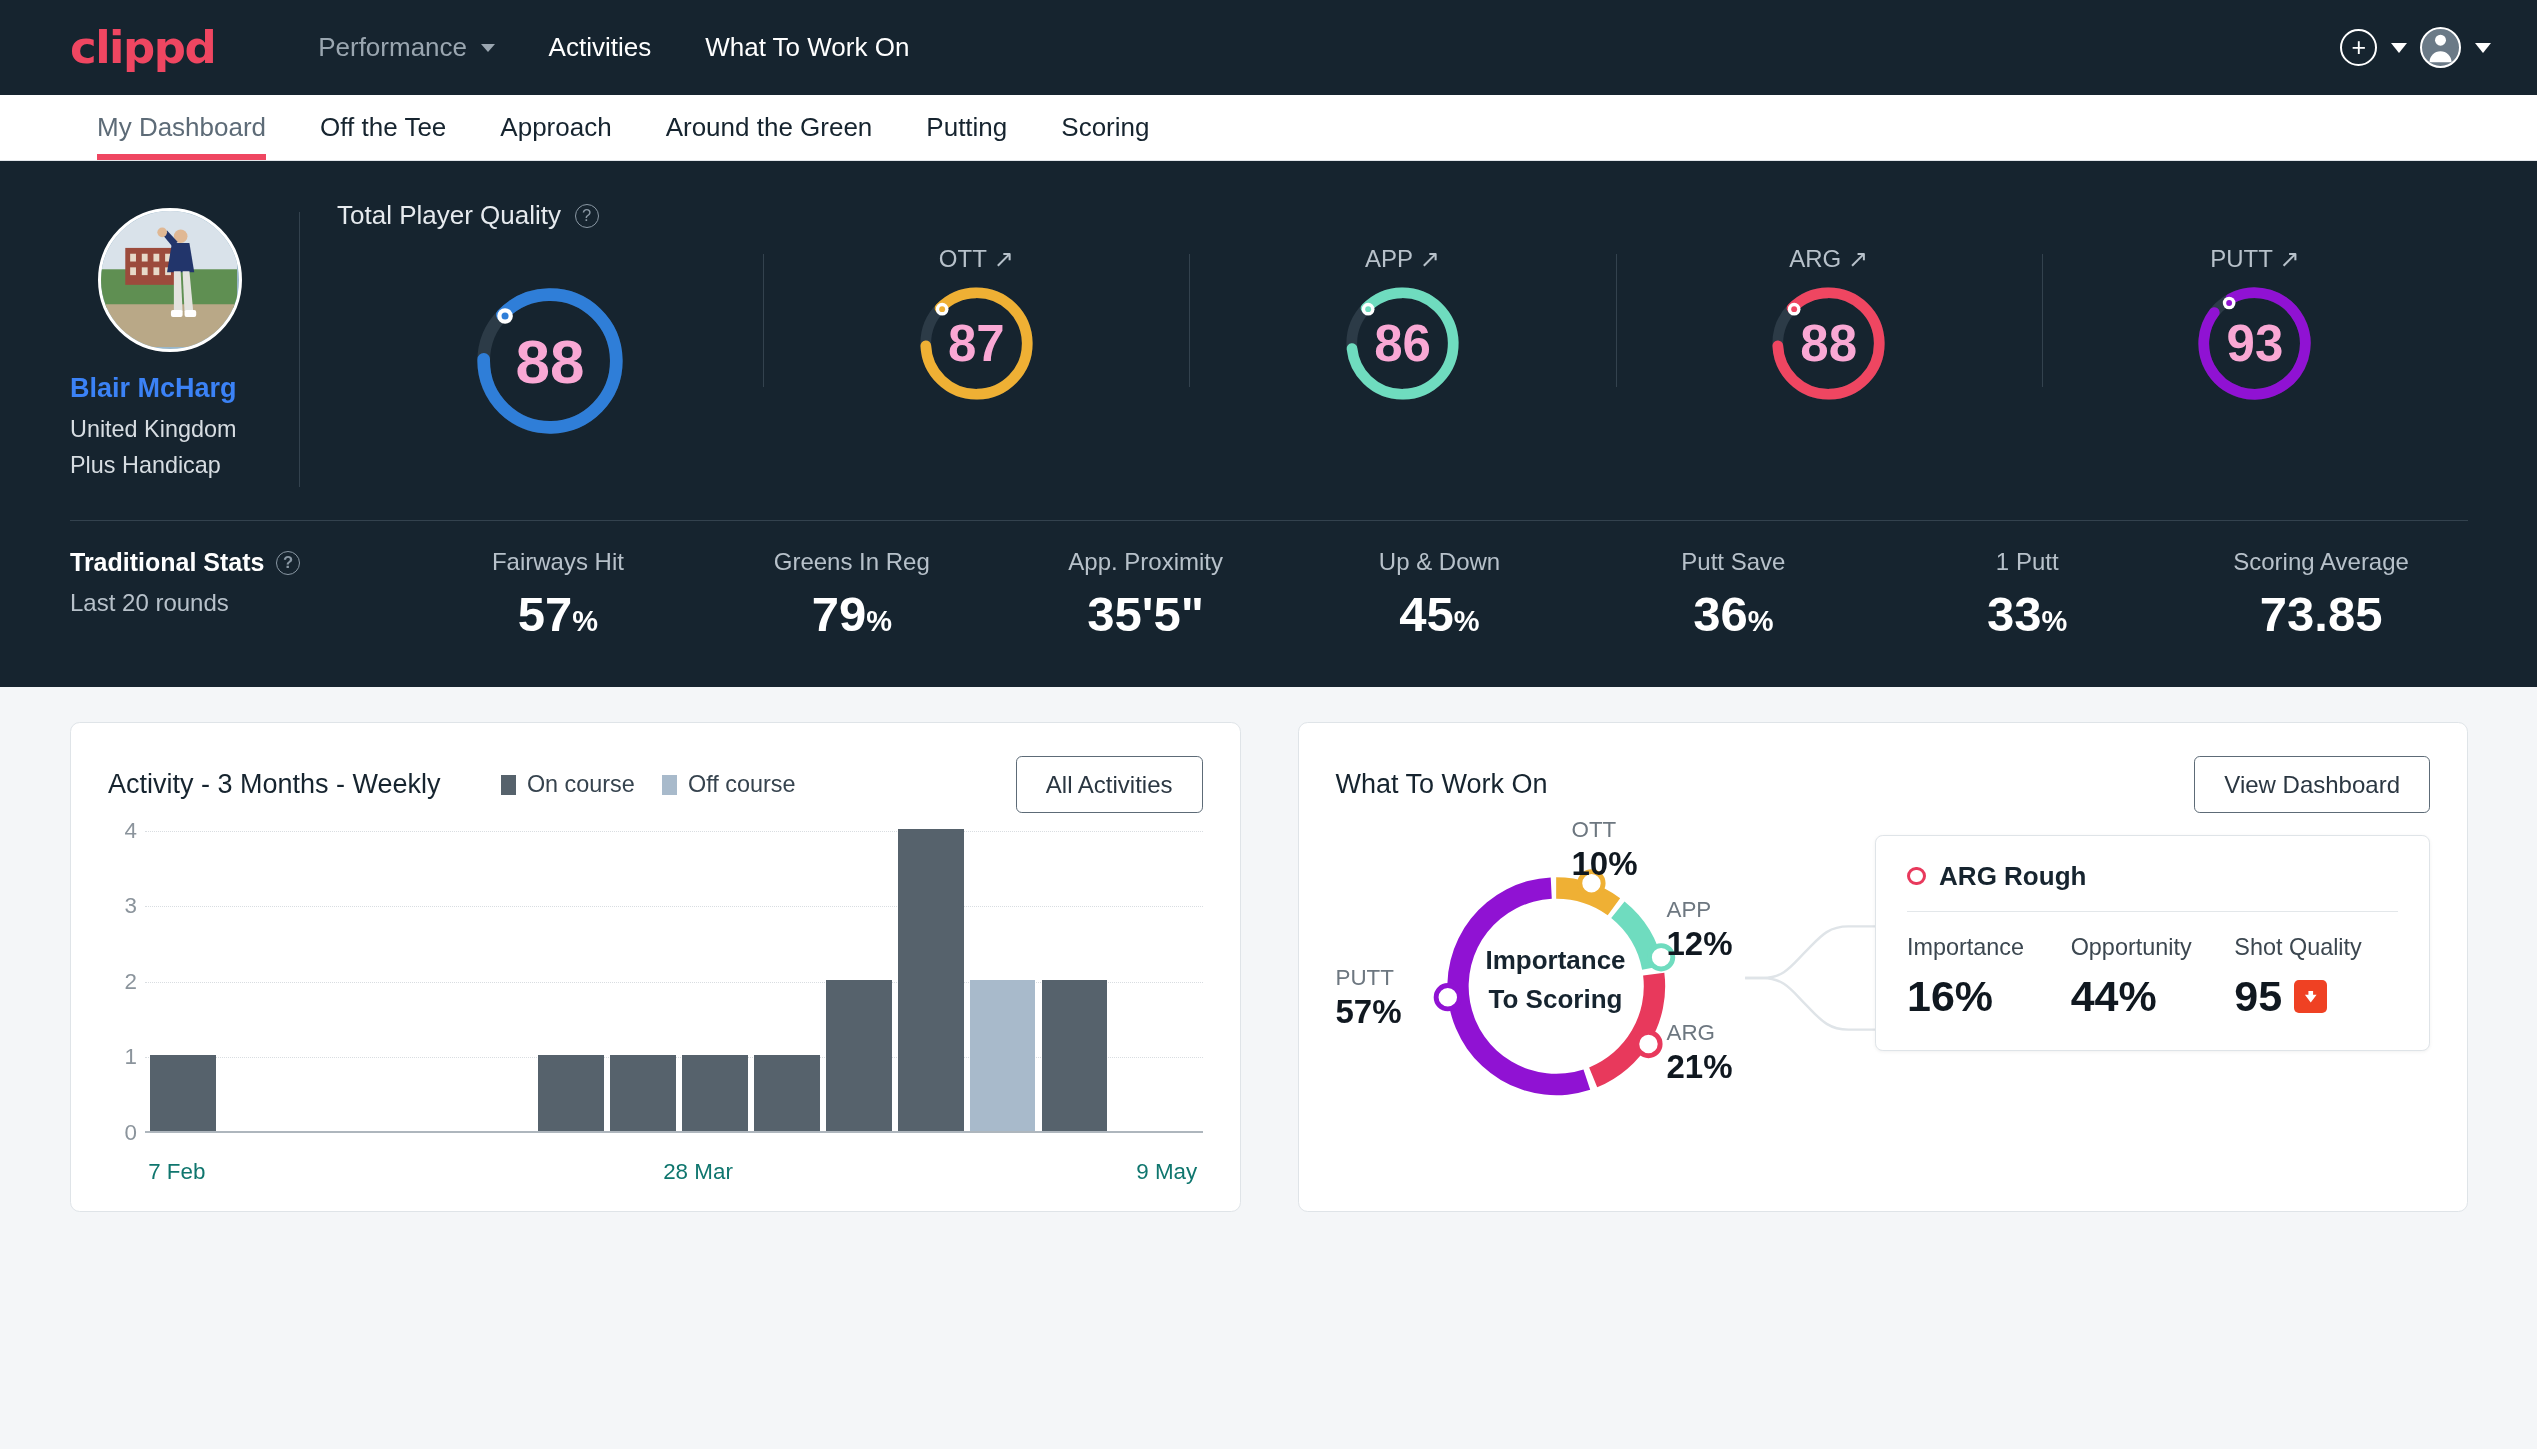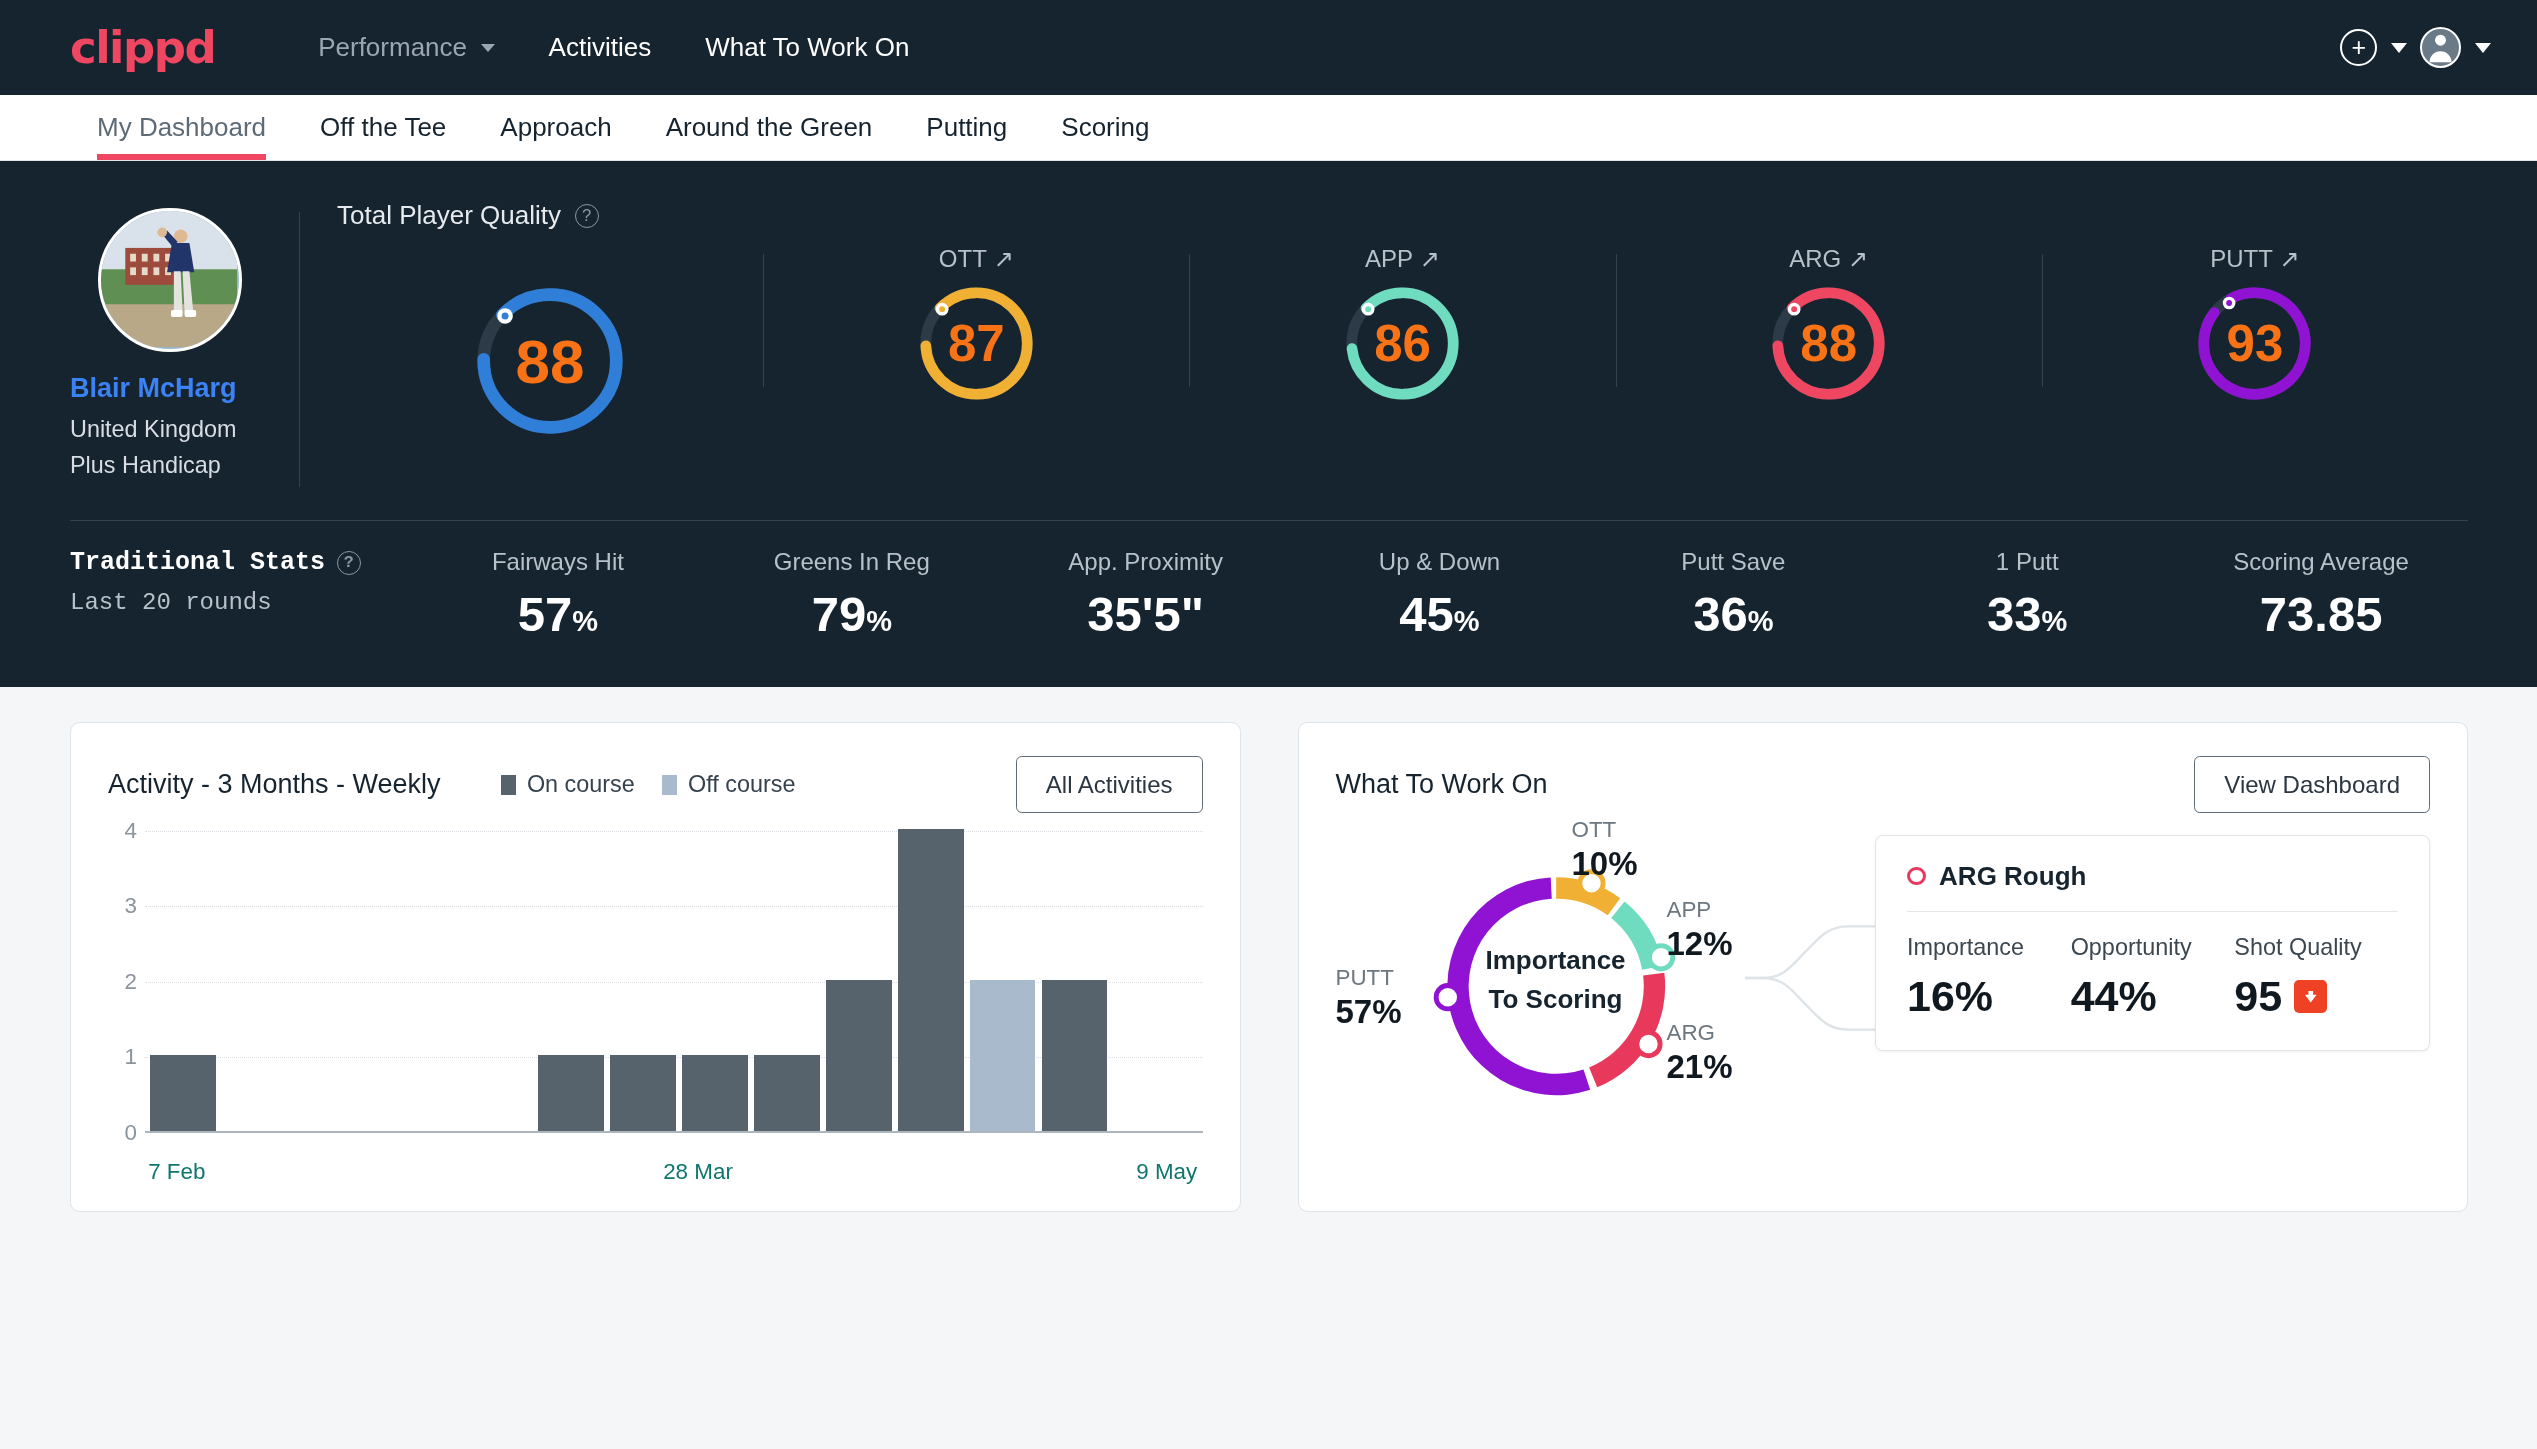--- a/index.html
+++ b/index.html
@@ -111,28 +111,28 @@
   .gauge-label {
     font-size: 24px; color: #b7c1ca; margin-bottom: 9.7px;
     display: flex; align-items: center; gap: 6.8px; height: 29px;
   }
   .gauge-label.blank { visibility: hidden; }
   .gauge-wrap { position: relative; }
   .gauge-wrap svg { display: block; }
   .gauge-val {
     position: absolute; inset: 0; display: flex;
     align-items: center; justify-content: center;
-    color: #f97316; font-weight: bold;
+    color: #f9a8d4; font-weight: bold;
   }
 
   .hr-hero { height: 1px; background: #33424e; margin: 33px 0 0 0; }
 
   
   .trad { display: flex; align-items: flex-start; padding-top: 27px; }
-  .trad-head { width: 341px; flex: 0 0 341px; font-family: Liberation Mono, monospace; }
+  .trad-head { width: 341px; flex: 0 0 341px; }
   .trad-title {
     font-size: 25px; font-weight: bold; color: #ffffff;
     display: flex; align-items: center; gap: 11.7px; margin-bottom: 11.7px;
   }
   .trad-sub { font-size: 24px; color: #b7c1ca; }
   .trad-items { flex: 1; display: flex; }
   .trad-item { flex: 1; text-align: center; }
   .trad-lab { font-size: 24px; color: #b7c1ca; margin-bottom: 9.7px; white-space: nowrap; }
   .trad-val {
     font-size: 49px; font-weight: bold; color: #ffffff; white-space: nowrap;

